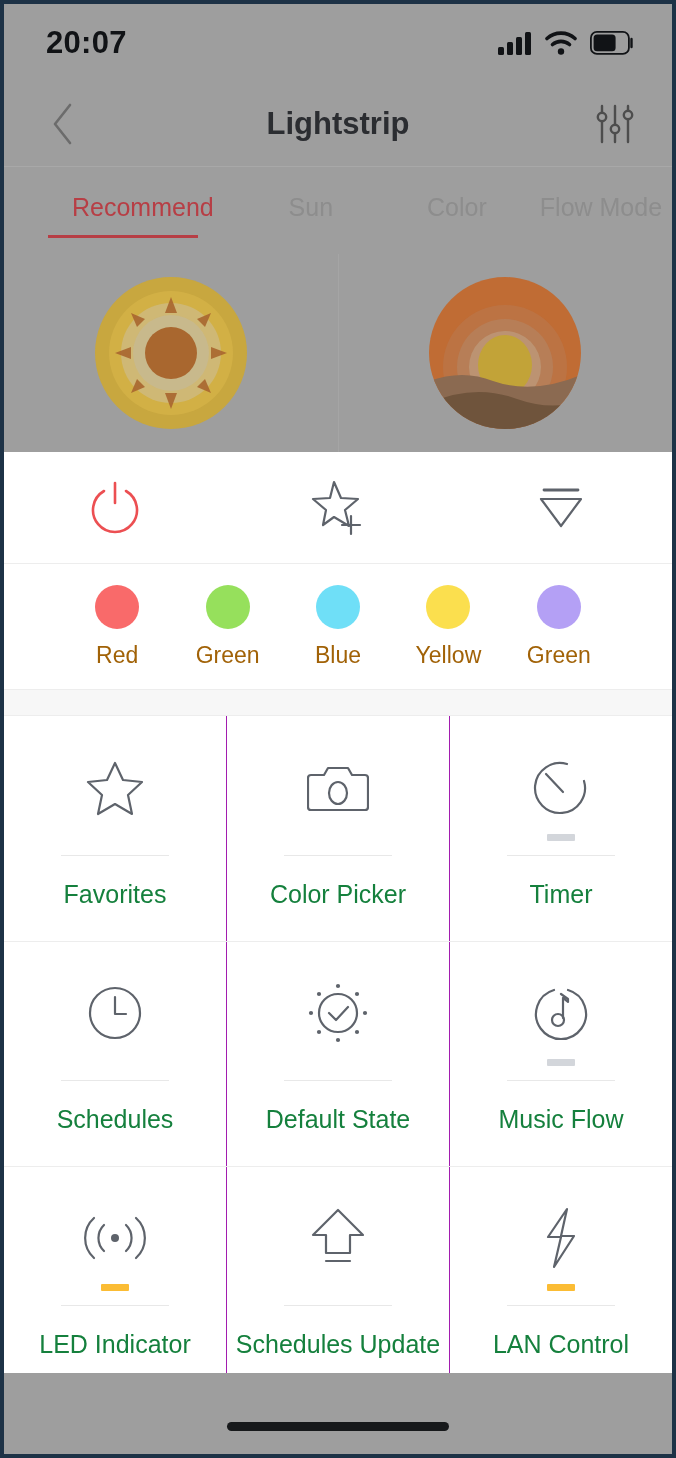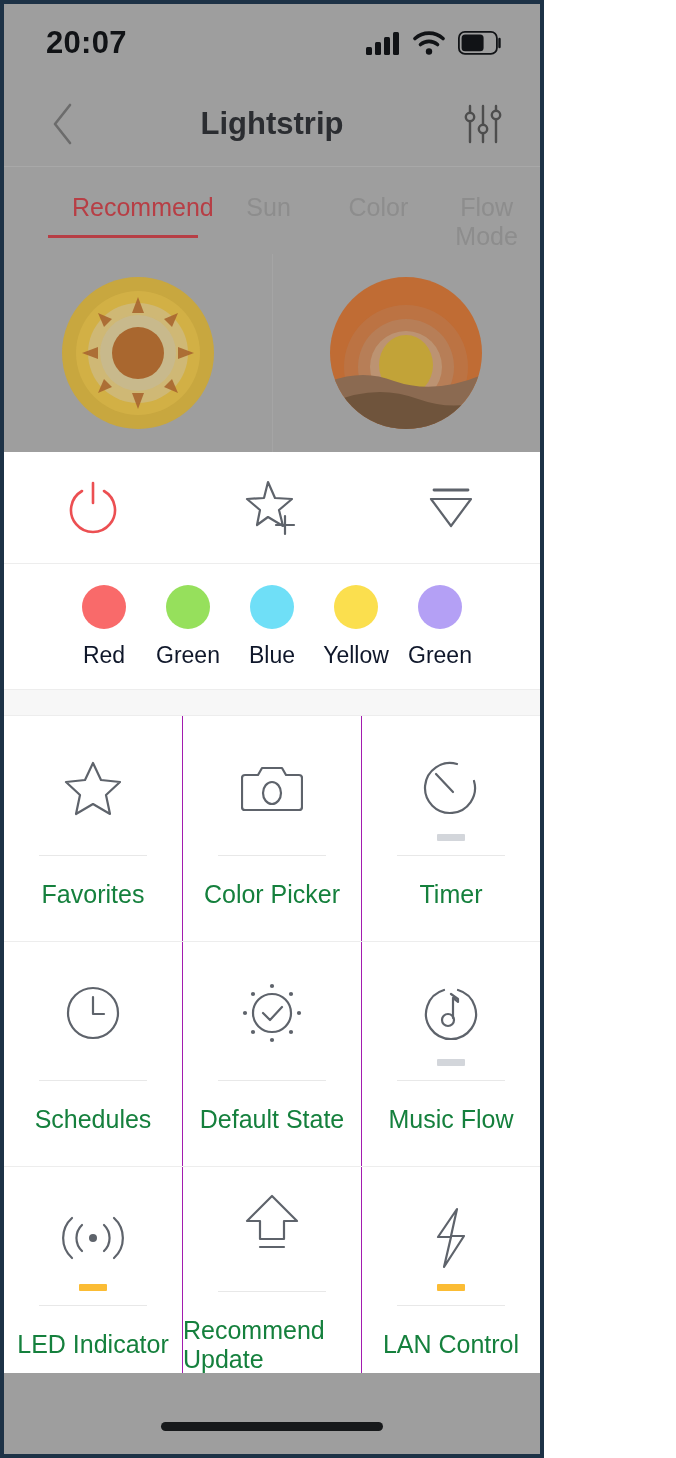--- a/index.html
+++ b/index.html
@@ -7,21 +7,21 @@
   body {
     width: 676px;
     height: 1458px;
     font-family: "Liberation Sans", sans-serif;
     background: #ffffff;
     overflow: hidden;
   }
 
   #phone {
     position: relative;
-    width: 544px;
+    width: 676px;
     height: 1458px;
     background: #ffffff;
     border: 4px solid #1d3246;
     overflow: hidden;
   }
 
   
   .dim-region {
     position: relative;
     background: #9e9e9e;
@@ -154,21 +154,21 @@
     gap: 13px;
     cursor: pointer;
   }
   .swatch {
     width: 44px;
     height: 44px;
     border-radius: 50%;
   }
   .color-label {
     font-size: 23px;
-    color: #0f172a;
+    color: #a16207;
   }
 
   
   .band {
     height: 27px;
     background: #f7f7f7;
     border-top: 1px solid #ededed;
     border-bottom: 1px solid #ededed;
   }
 
@@ -509,21 +509,21 @@
       </div>
       <div class="grid-cell">
         <div class="cell-icon">
           <svg width="58" height="64" viewBox="0 0 58 64">
             <path d="M29 4 L54 29 L41 29 L41 47 L17 47 L17 29 L4 29 Z" stroke="#5e636b" stroke-width="2.2" fill="none" stroke-linejoin="round"></path>
             <path d="M17 55 L41 55" stroke="#5e636b" stroke-width="2.2" stroke-linecap="round"></path>
           </svg>
         </div>
         <div class="cell-dash none"></div>
         <div class="cell-rule"></div>
-        <div class="cell-label">Recommend Update</div>
+        <div class="cell-label">Schedules Update</div>
       </div>
       <div class="grid-cell">
         <div class="cell-icon">
           <svg width="46" height="64" viewBox="0 0 46 64">
             <path d="M29 3 L10 31 L23 31 L16 61 L36 30 L23 30 Z" stroke="#5e636b" stroke-width="2.2" fill="none" stroke-linejoin="round"></path>
           </svg>
         </div>
         <div class="cell-dash orange"></div>
         <div class="cell-rule"></div>
         <div class="cell-label">LAN Control</div>

